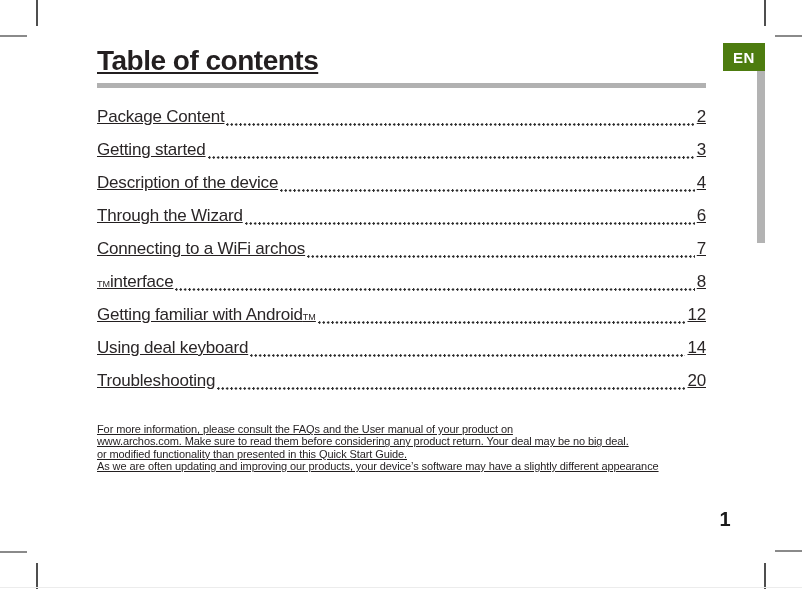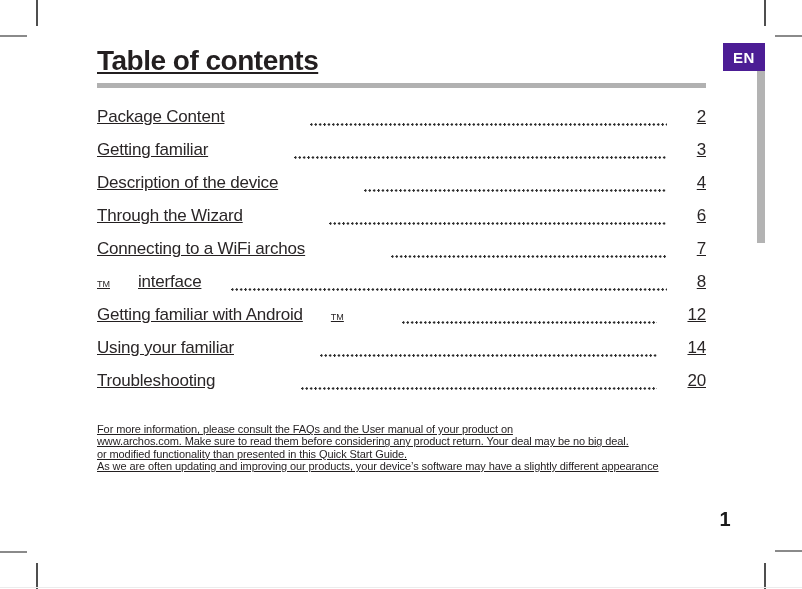--- a/index.html
+++ b/index.html
@@ -27,21 +27,21 @@
   .crop.br-v { left: 764px; top: 563px; }
 
   .bottom-edge {
     position: absolute; left: 0; bottom: 1px; width: 100%; height: 1px;
     background: #ececec;
   }
 
   
   .lang-badge {
     position: absolute; left: 723px; top: 43px; width: 42px; height: 28px;
-    background: #4c1d95; color: #ffffff;
+    background: #4d7c0f; color: #ffffff;
     display: flex; align-items: center; justify-content: center;
     font-size: 15px; font-weight: bold; letter-spacing: 0.5px;
   }
   .side-bar {
     position: absolute; left: 757px; top: 71px; width: 8px; height: 172px;
     background: #b3b3b3;
   }
 
   
   .content {
@@ -56,21 +56,20 @@
     margin-top: 5px; height: 5px; width: 100%;
     background: #b1b1b1;
   }
 
   .toc-list { margin-top: 12px; }
   .toc-row {
     display: flex; align-items: baseline;
     height: 33px; line-height: 33px;
     font-size: 17px; letter-spacing: -0.2px;
     color: #2a2627;
-    gap: 28px;
   }
   .toc-label { white-space: pre; }
   .tm-sup { font-size: 9px; vertical-align: 5px; line-height: 0; letter-spacing: 0; }
   .toc-suffix { white-space: pre; }
   .toc-leader {
     flex: 1;
     height: 3px;
     align-self: flex-end;
     margin: 0 2px 7px 2px;
     background-image: radial-gradient(circle at 1.4px 1.5px, #2b2b2b 1.05px, rgba(0,0,0,0) 1.35px);
@@ -113,21 +112,21 @@
 
   <div class="toc-list">
     <div class="toc-row">
       <span class="toc-label">Package Content</span>
         <span class="tm-sup"></span>
         <span class="toc-suffix"></span>
       <span class="toc-leader"></span>
       <span class="toc-page">2</span>
     </div>
     <div class="toc-row">
-      <span class="toc-label">Getting familiar</span>
+      <span class="toc-label">Getting started</span>
         <span class="tm-sup"></span>
         <span class="toc-suffix"></span>
       <span class="toc-leader"></span>
       <span class="toc-page">3</span>
     </div>
     <div class="toc-row">
       <span class="toc-label">Description of the device</span>
         <span class="tm-sup"></span>
         <span class="toc-suffix"></span>
       <span class="toc-leader"></span>
@@ -154,21 +153,21 @@
       <span class="toc-page">8</span>
     </div>
     <div class="toc-row">
       <span class="toc-label">Getting familiar with Android</span>
         <span class="tm-sup">TM</span>
         <span class="toc-suffix"></span>
       <span class="toc-leader"></span>
       <span class="toc-page">12</span>
     </div>
     <div class="toc-row">
-      <span class="toc-label">Using your familiar</span>
+      <span class="toc-label">Using deal keyboard</span>
         <span class="tm-sup"></span>
         <span class="toc-suffix"></span>
       <span class="toc-leader"></span>
       <span class="toc-page">14</span>
     </div>
     <div class="toc-row">
       <span class="toc-label">Troubleshooting</span>
         <span class="tm-sup"></span>
         <span class="toc-suffix"></span>
       <span class="toc-leader"></span>

